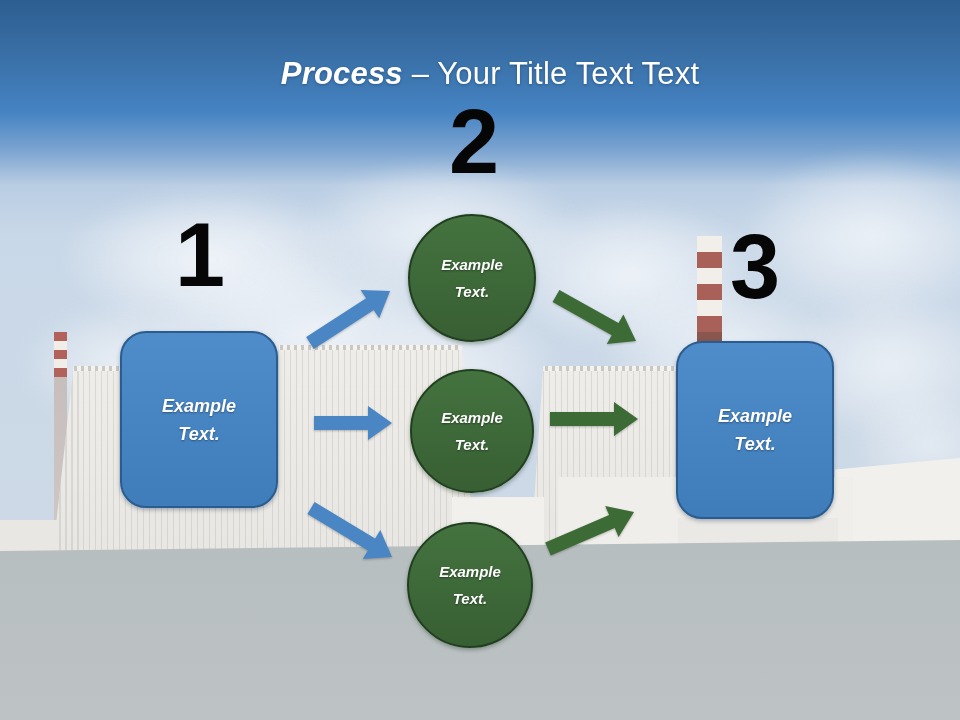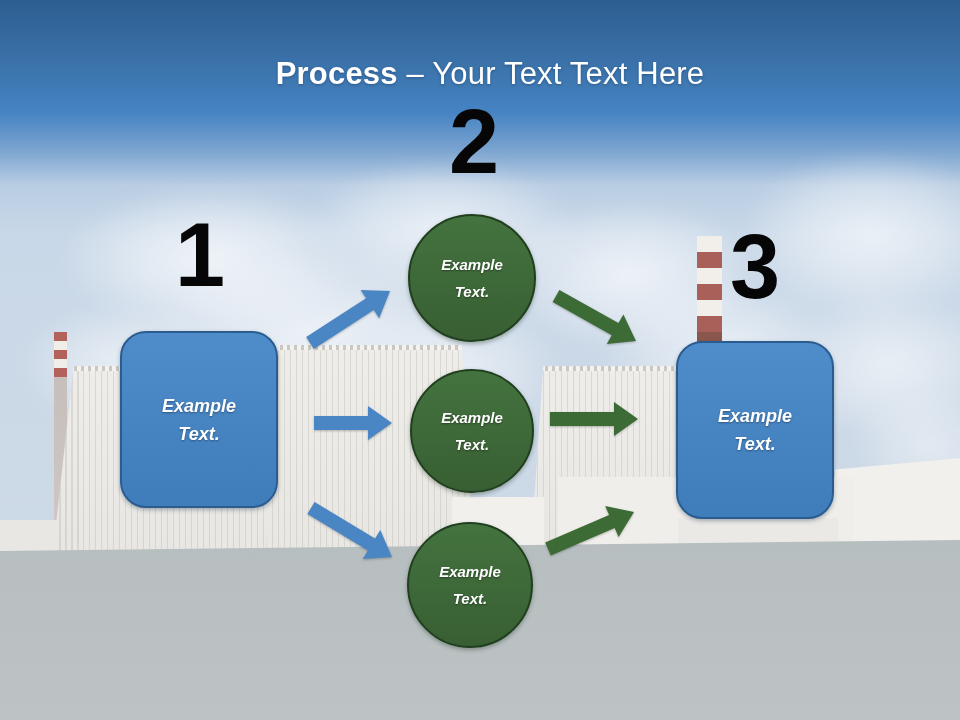--- a/index.html
+++ b/index.html
@@ -52,21 +52,21 @@
   .ground { position:absolute; left:0; top:538px; width:960px; height:182px;
     clip-path:polygon(0 13px, 100% 2px, 100% 100%, 0 100%);
     background:linear-gradient(180deg, #b7bec0, #bdc3c4); }
   
   .arrows { position:absolute; left:0; top:0; width:960px; height:720px; }
   .arrows polygon { filter: drop-shadow(0 1px 1px rgba(0,0,0,0.25)); }
   
   .title { position:absolute; top:56px; left:0; width:100%; box-sizing:border-box; padding-left:20px;
     text-align:center; color:#fff; font-size:31px; font-weight:400; letter-spacing:.2px;
     text-shadow:0 1px 3px rgba(20,40,70,.4); }
-  .title .emph { font-weight:700; }
+  .title .emph { font-weight:700;font-style:italic; }
   .number { position:absolute; width:90px; text-align:center; font-size:90px; font-weight:700;
     color:#060606; line-height:1; }
   .n1 { left:155px; top:210px; } .n2 { left:429px; top:97px; } .n3 { left:710px; top:222px; }
   .box { position:absolute; width:158px; border:2.5px solid #2a5c8f; border-radius:26px;
     background:linear-gradient(180deg, #4e8cca, #3f7cba);
     box-shadow:0 2px 4px rgba(30,50,80,.35);
     display:flex; flex-direction:column; align-items:center; justify-content:center;
     color:#fff; font-style:italic; font-weight:700; font-size:18px; line-height:28px;
     text-shadow:0 1px 2px rgba(0,0,0,.35); box-sizing:border-box; }
   .box-left  { left:120px; top:331px; height:177px; }
@@ -114,21 +114,21 @@
   <svg class="arrows" viewBox="0 0 960 720" xmlns="http://www.w3.org/2000/svg">
     <polygon fill="#4a86c4" points="306.2,337.1 366.1,298.2 360.6,289.9 390,291 379.2,318.3 373.7,310 313.8,348.9"></polygon>
     <polygon fill="#4a86c4" points="314,416 368,416 368,406 392,423 368,440 368,430 314,430"></polygon>
     <polygon fill="#4a86c4" points="314.6,502 375.1,538.6 380.3,530.1 392,557 362.7,559.1 367.9,550.6 307.4,514"></polygon>
     <polygon fill="#3d6b35" points="559.4,289.9 618.5,323.1 623.4,314.4 636,341 606.8,344 611.7,335.3 552.6,302.1"></polygon>
     <polygon fill="#3d6b35" points="550,412 614,412 614,402 638,419 614,436 614,426 550,426"></polygon>
     <polygon fill="#3d6b35" points="545.2,542.6 609.1,515.1 605.2,505.9 634,512 618.6,537.1 614.7,527.9 550.8,555.4"></polygon>
   </svg>
 
   <div class="title">
-    <span class="emph">Process</span><span> – Your Text Text Here</span>
+    <span class="emph">Process</span><span> – Your Title Text Text</span>
   </div>
 
   <div class="number n1">1</div>
   <div class="number n2">2</div>
   <div class="number n3">3</div>
 
   <div class="box box-left">
     <span class="tline">Example</span>
     <span class="tline">Text.</span>
   </div>

